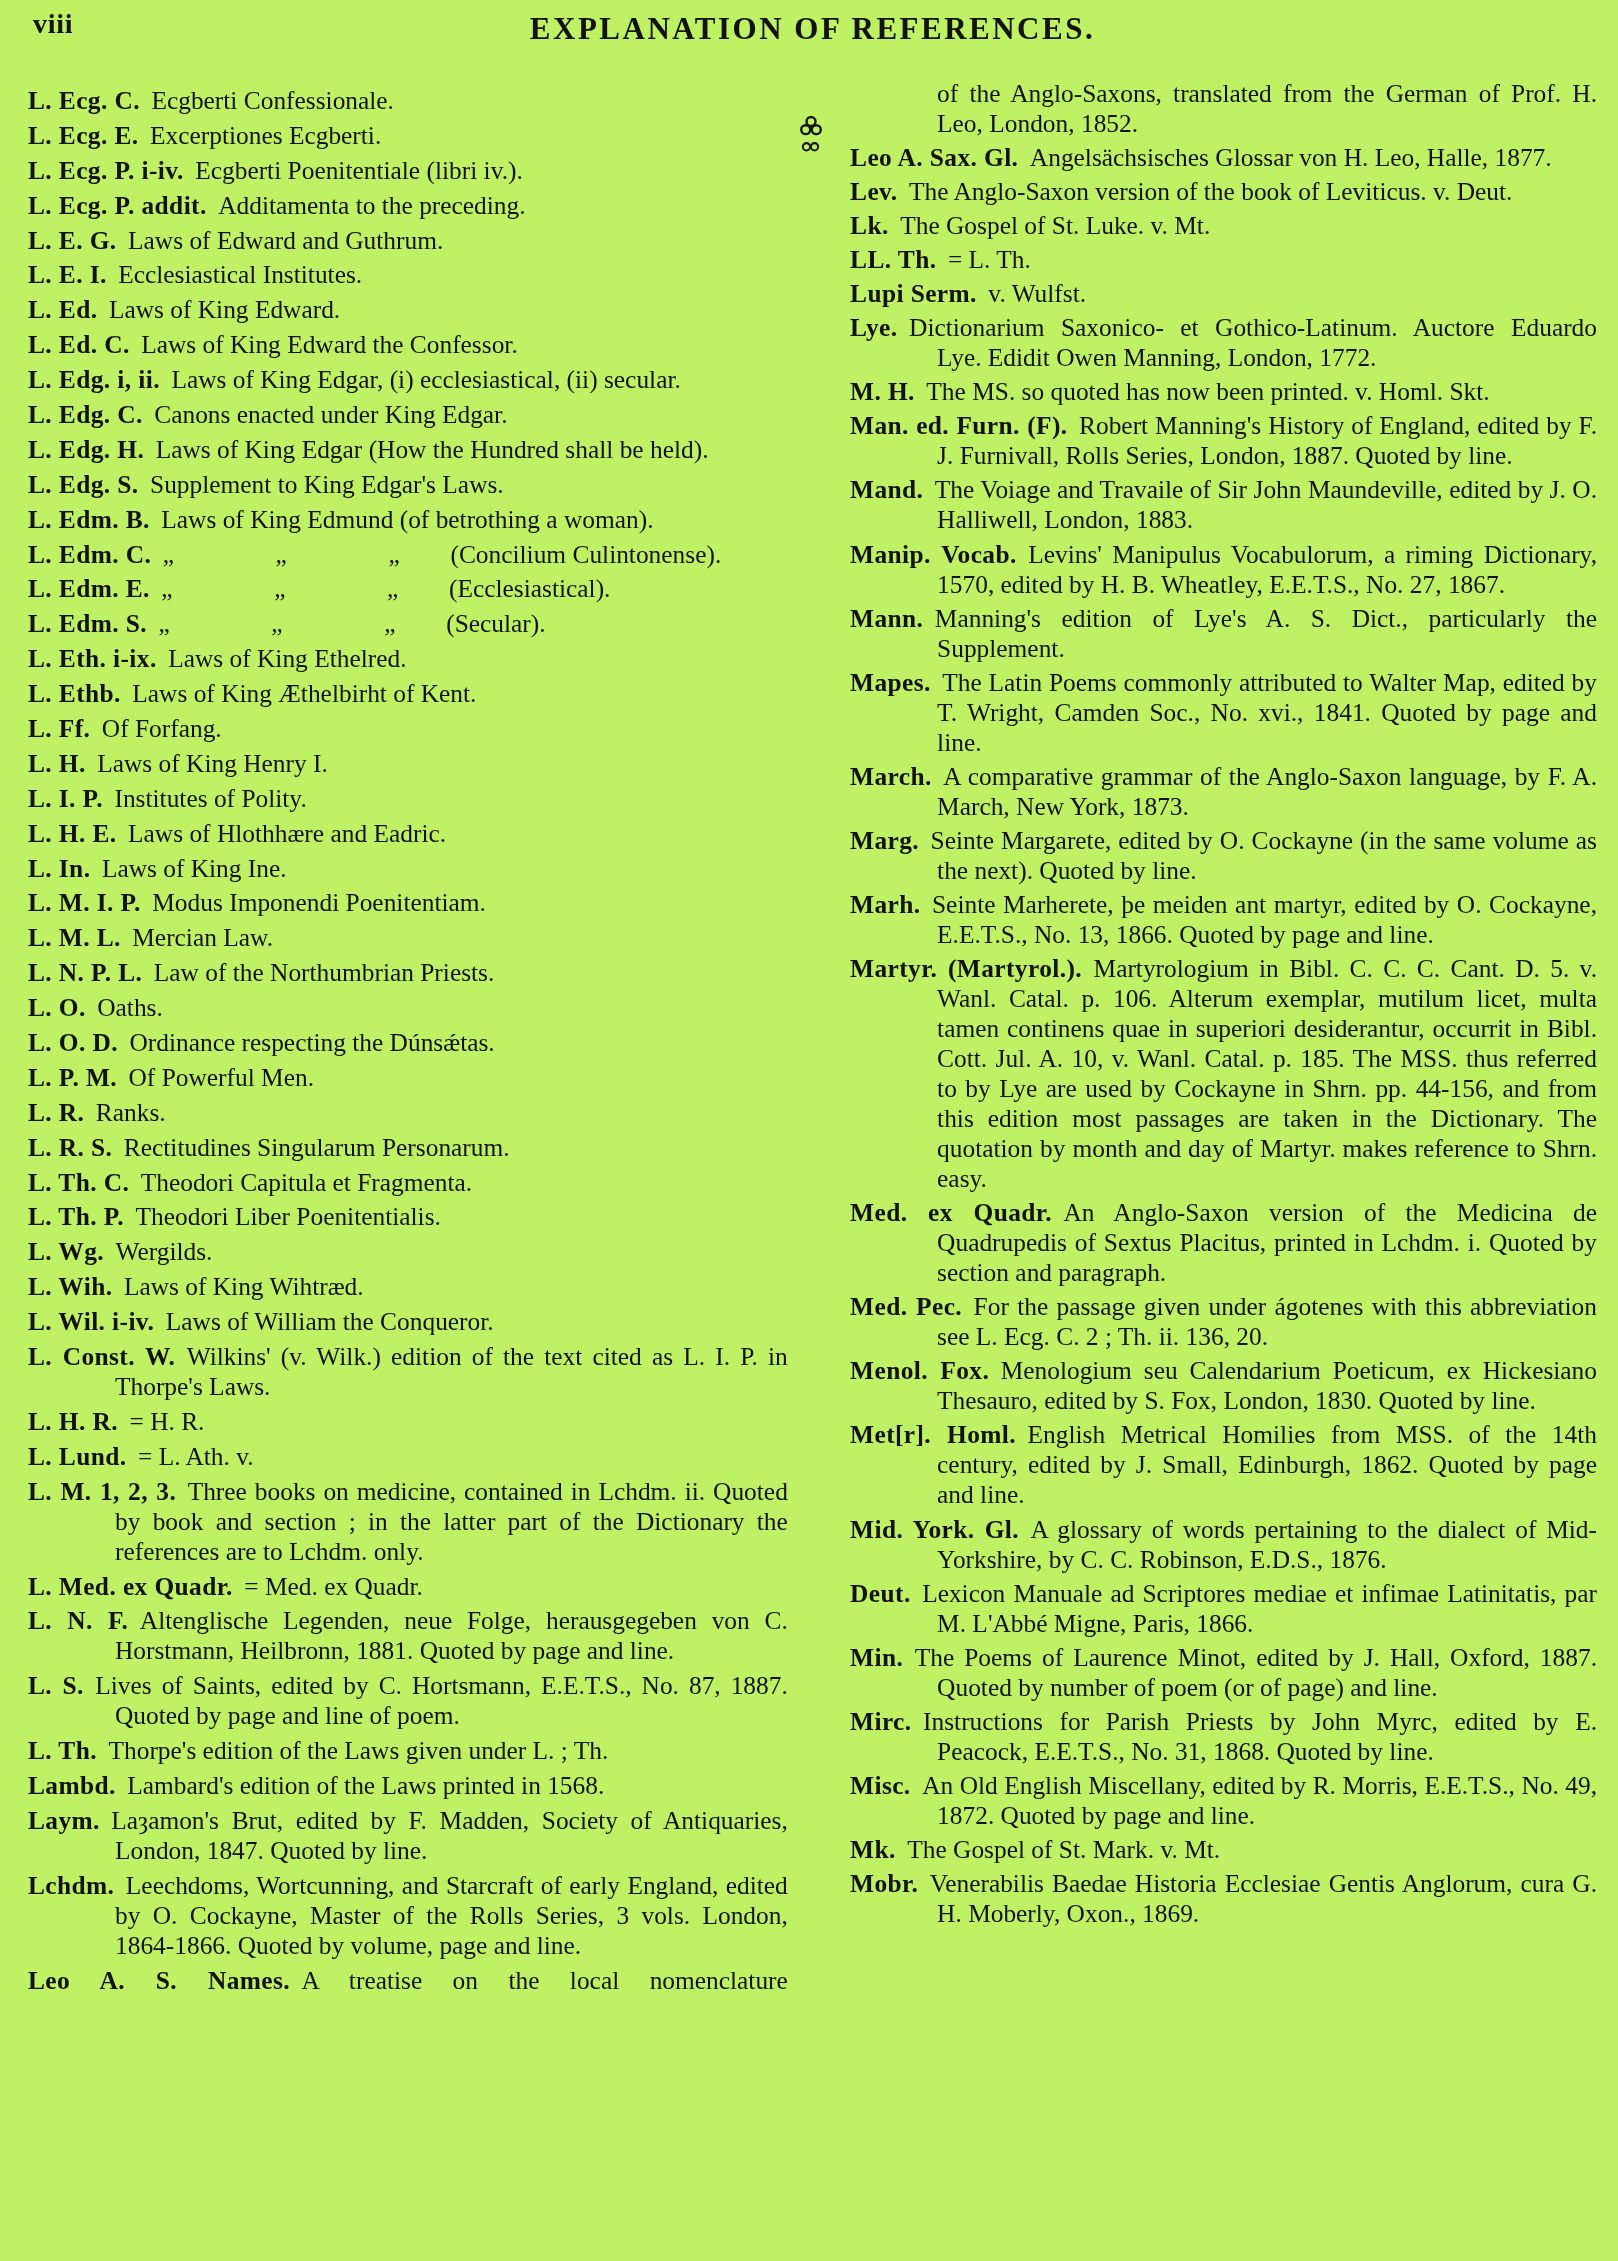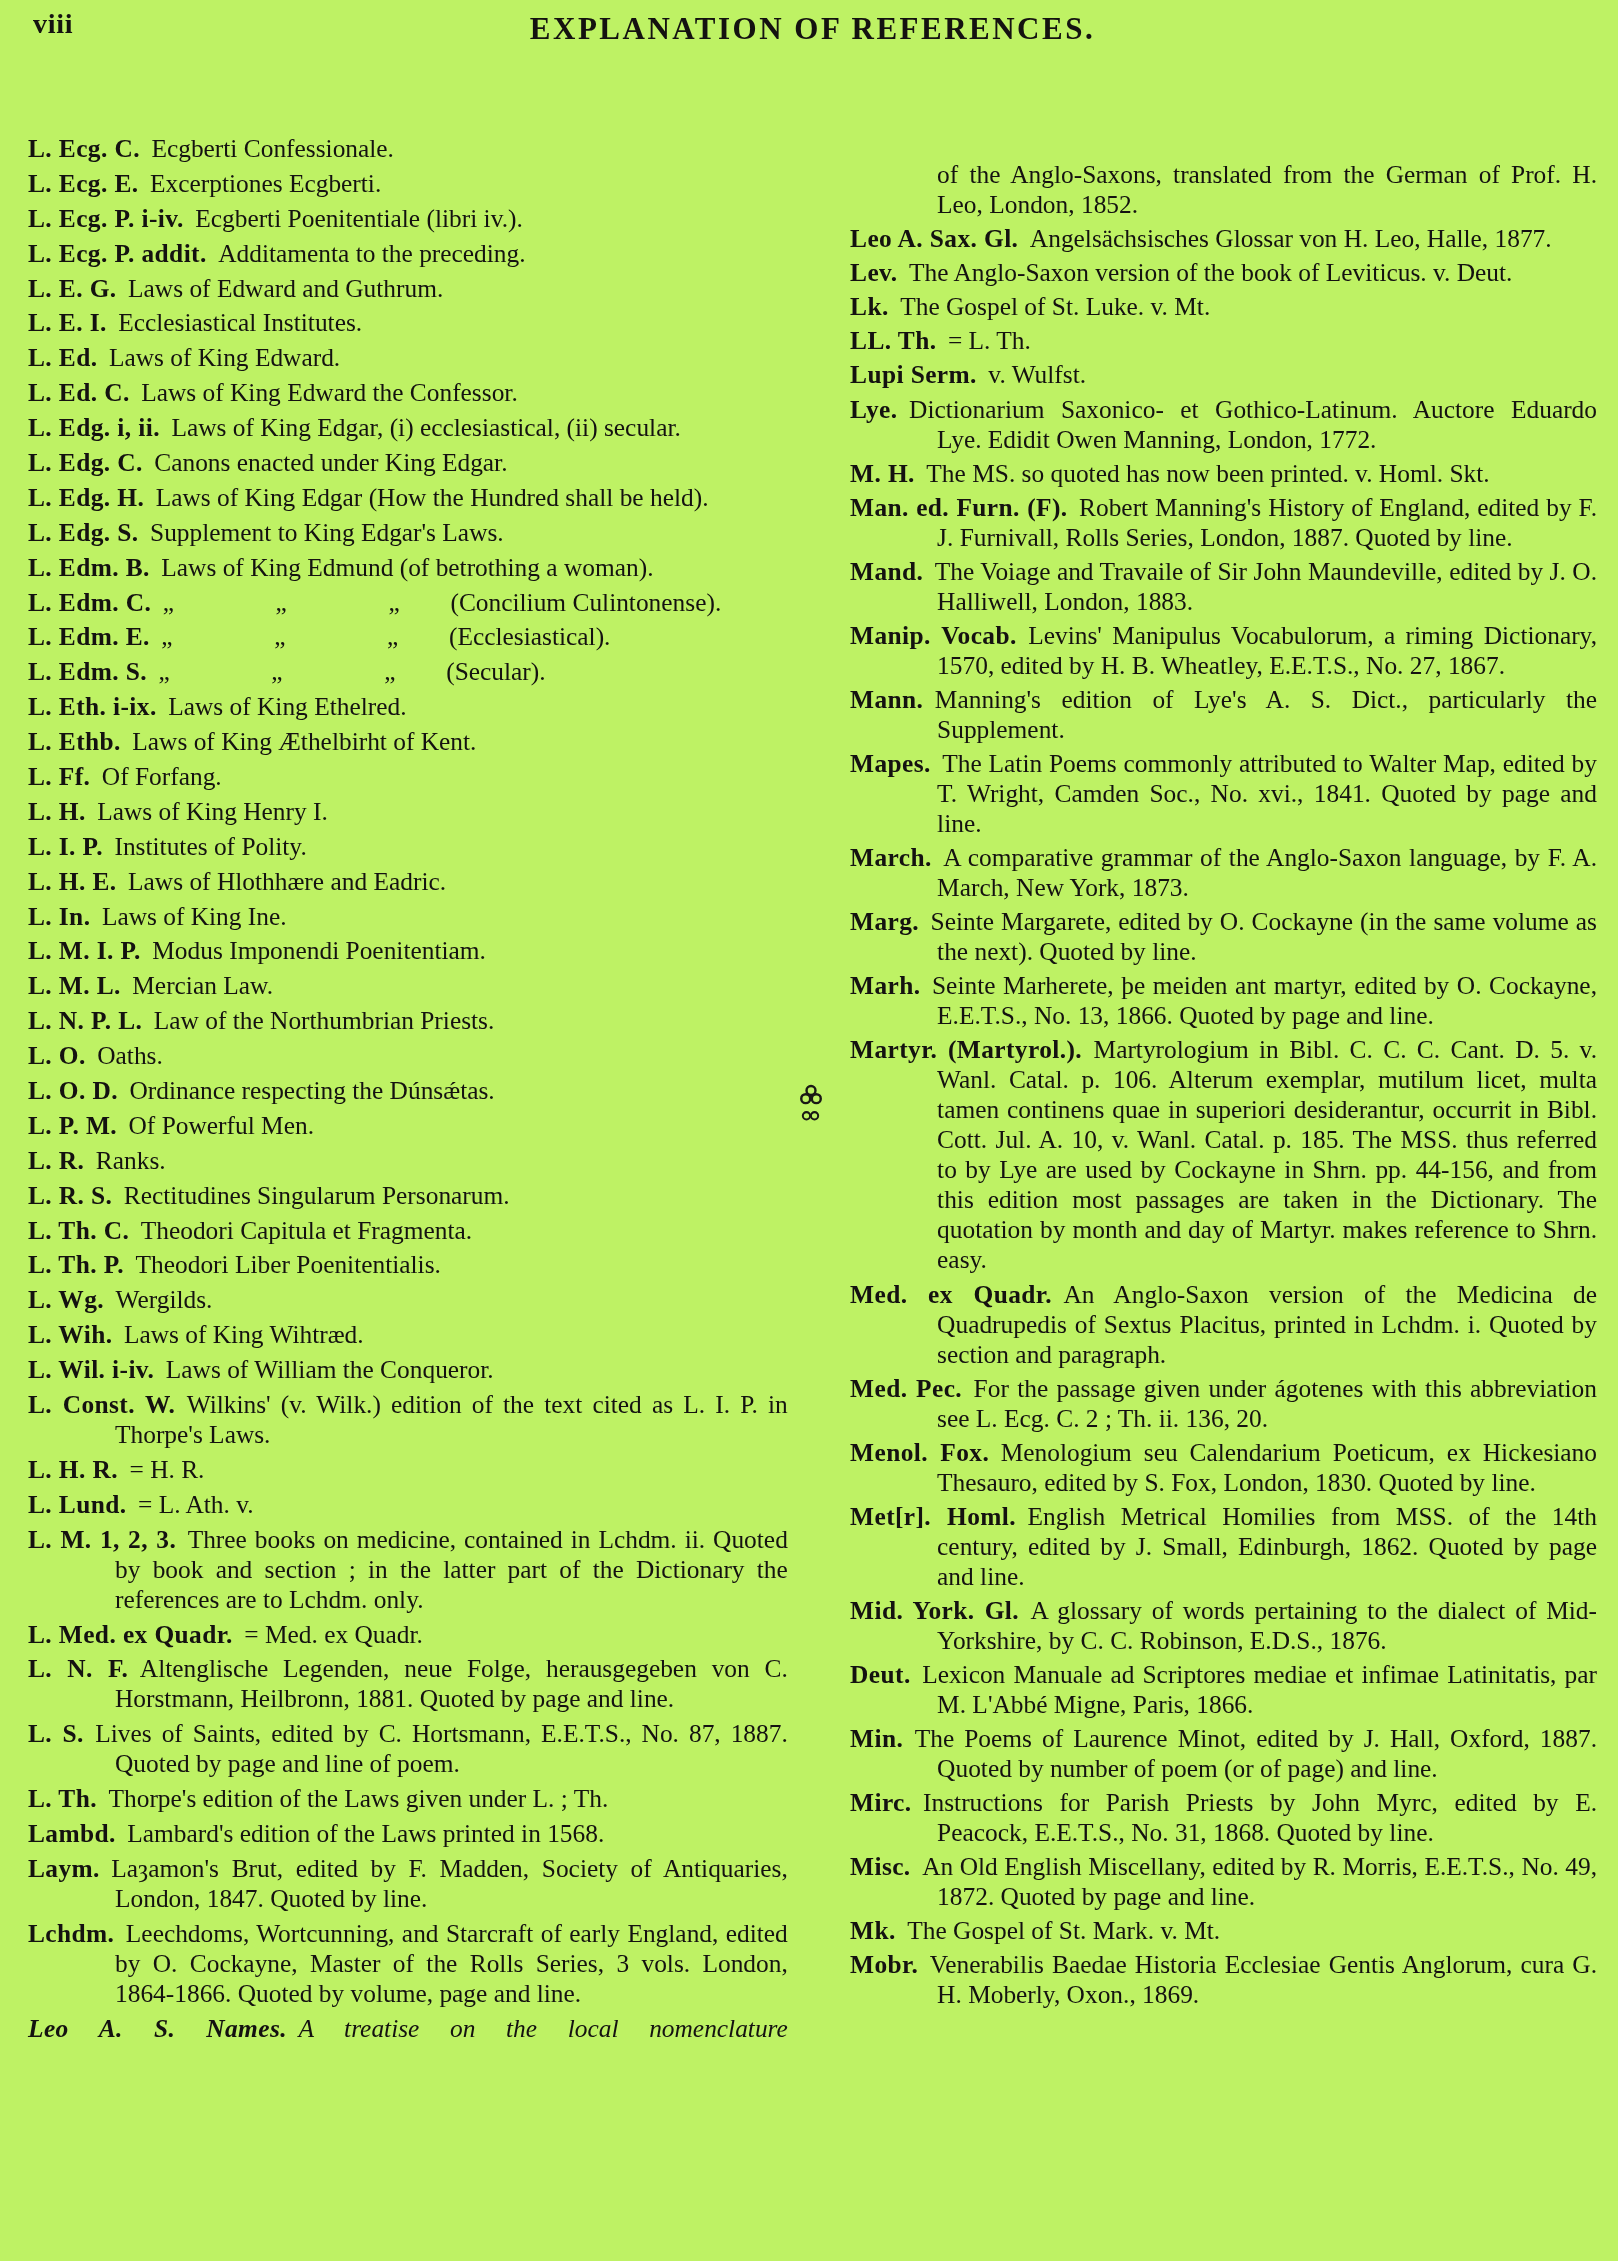--- a/index.html
+++ b/index.html
@@ -16,40 +16,40 @@
   header.page-header { position: relative; height: 67px; }
   .folio {
     position: absolute; left: 4.9px; top: 3.3px;
     font-size: 28px; font-weight: bold; letter-spacing: 0.8px;
   }
   .title {
     margin: 0; text-align: center;
     font-size: 31px; font-weight: bold; letter-spacing: 2.5px;
     padding-top: 6.6px;
   }
-  .columns { display: flex; align-items: center; margin-top: 48px; }
+  .columns { display: flex; align-items: flex-start; }
   .col { box-sizing: border-box; }
   .col.left  { width: 768px; padding-right: 8.2px; padding-top: 8.2px; }
   .col.right { flex: 1 1 0; padding-left: 24.6px; padding-top: 1.6px; }
   .divider {
     width: 29.5px; display: flex; flex-direction: column; align-items: center;
     padding-top: 43px; box-sizing: border-box;
   }
   .divider .rule { width: 1.6px; flex: 1 1 0; background: #1a1815; }
   .divider svg { display: block; }
   .entry {
     font-size: 25.4px; line-height: 30px;
     text-align: justify;
     padding-left: 87px; text-indent: -87px;
     margin-top: 4.9px;
   }
   .col.right .entry { margin-top: 4.1px; }
   .entry.continuation { text-indent: 0; margin-top: 0; }
   .entry.gap-before { margin-top: 29.5px; }
-  .entry.justify-last { text-align-last: justify; font-style: italic; }
+  .entry.justify-last { text-align-last: justify; }
   .abbr { font-weight: bold; margin-right: 11.5px; letter-spacing: 0.4px; }
 </style>
 </head>
 <body>
 
 <div class="page">
   <header class="page-header">
     <span class="folio">viii</span>
     <h1 class="title">EXPLANATION OF REFERENCES.</h1>
   </header>

